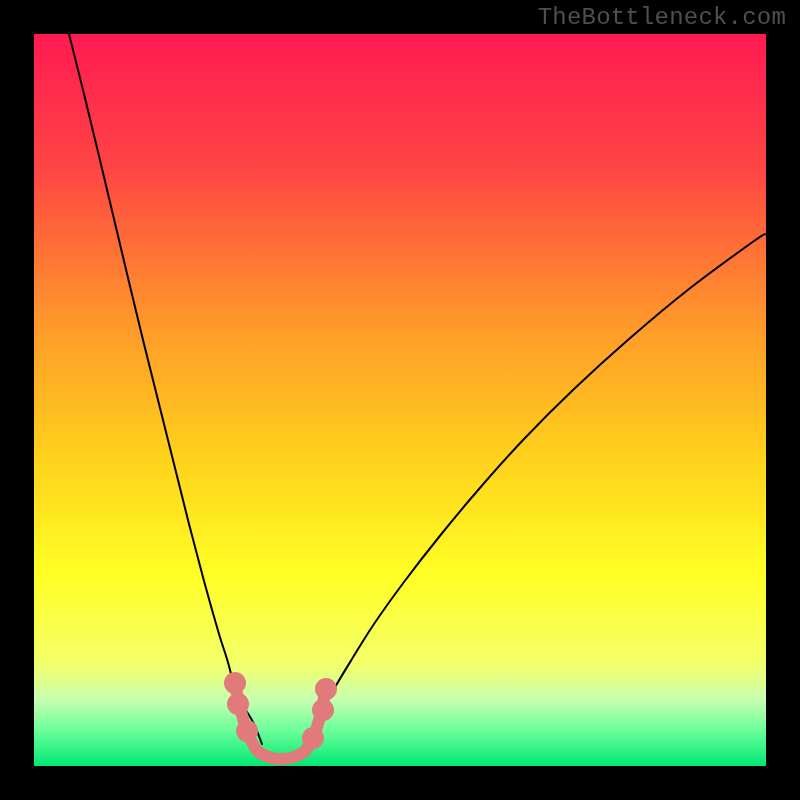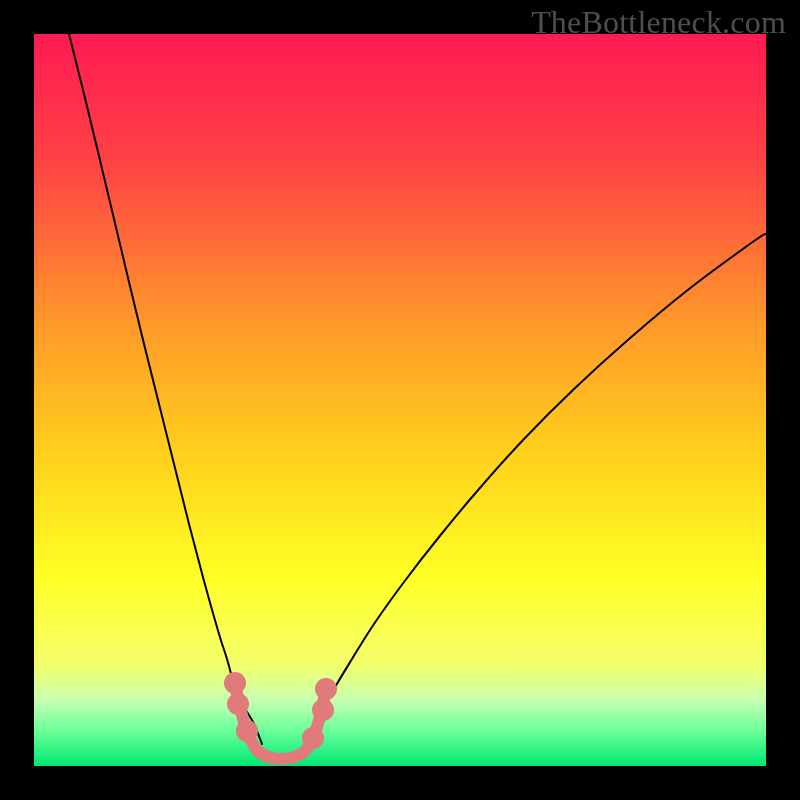--- a/index.html
+++ b/index.html
@@ -13,22 +13,22 @@
   .frame {
     position: relative;
     width: 800px;
     height: 800px;
     background: #000;
   }
   .watermark {
     position: absolute;
     top: 4px;
     right: 14px;
-    font-family: Liberation Serif, serif;
-    font-size: 32px;
+    font-family: Liberation Mono, monospace;
+    font-size: 24px;
     color: #4f4f4f;
     letter-spacing: 0.2px;
     z-index: 5;
   }
   .plot-area {
     position: absolute;
     left: 34px;
     top: 34px;
     width: 732px;
     height: 732px;

